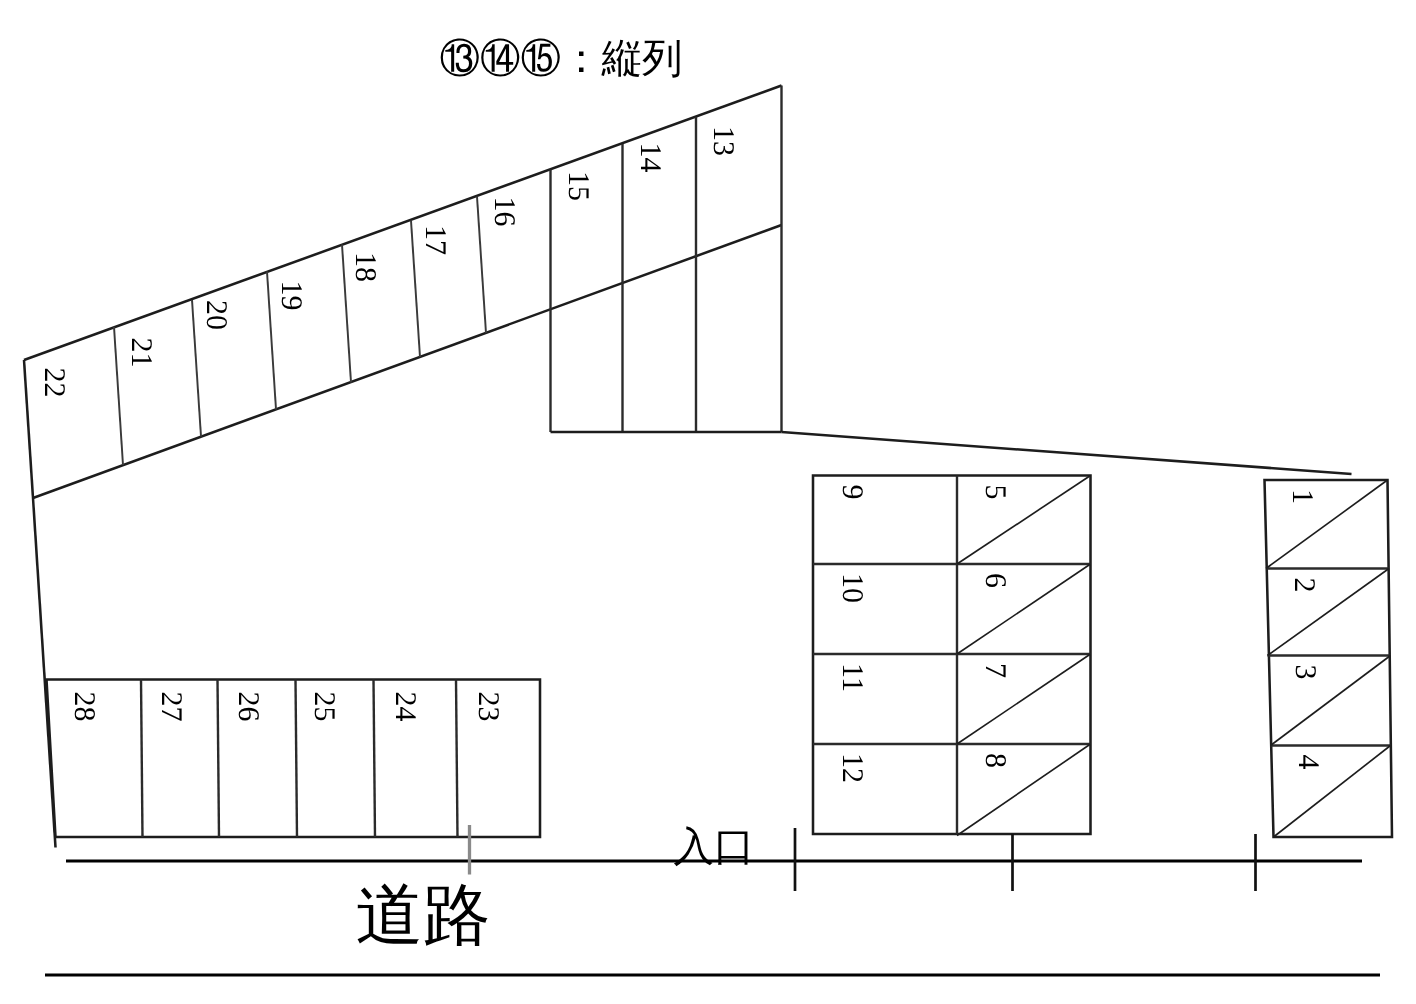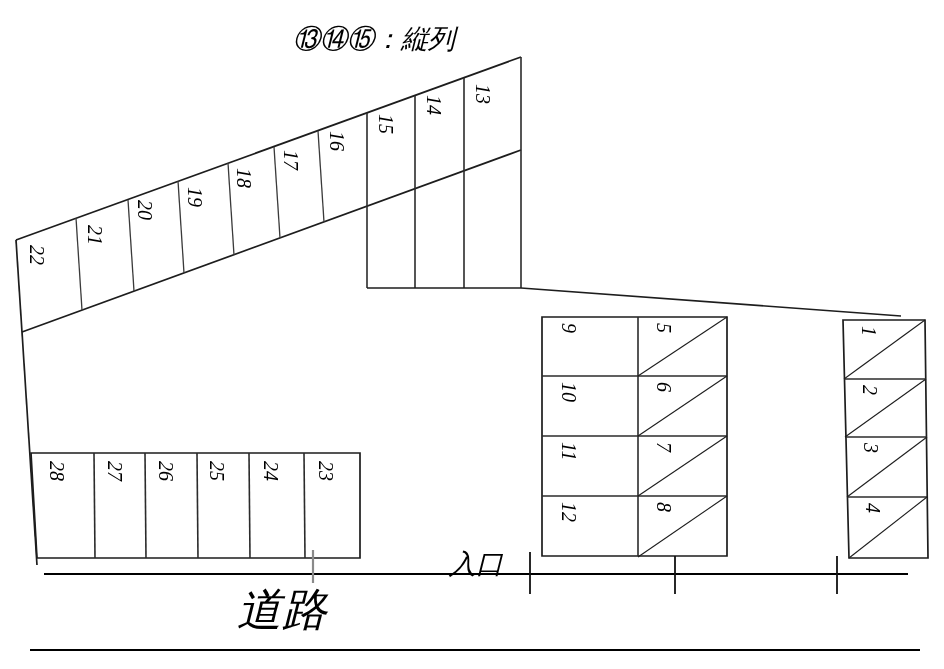--- a/index.html
+++ b/index.html
@@ -11,21 +11,20 @@
     width: 944px;
     height: 669px;
     font-family: "Liberation Serif", serif;
     overflow: hidden;
   }
   #root {
     position: relative;
     width: 944px;
     height: 669px;
     background: #ffffff;
-    font-style: italic;
   }
   svg#plan {
     position: absolute;
     left: 0;
     top: 0;
     width: 944px;
     height: 669px;
     display: block;
   }
   .stall-line { stroke: #2b2b2b; stroke-width: 1.6; fill: none; }

